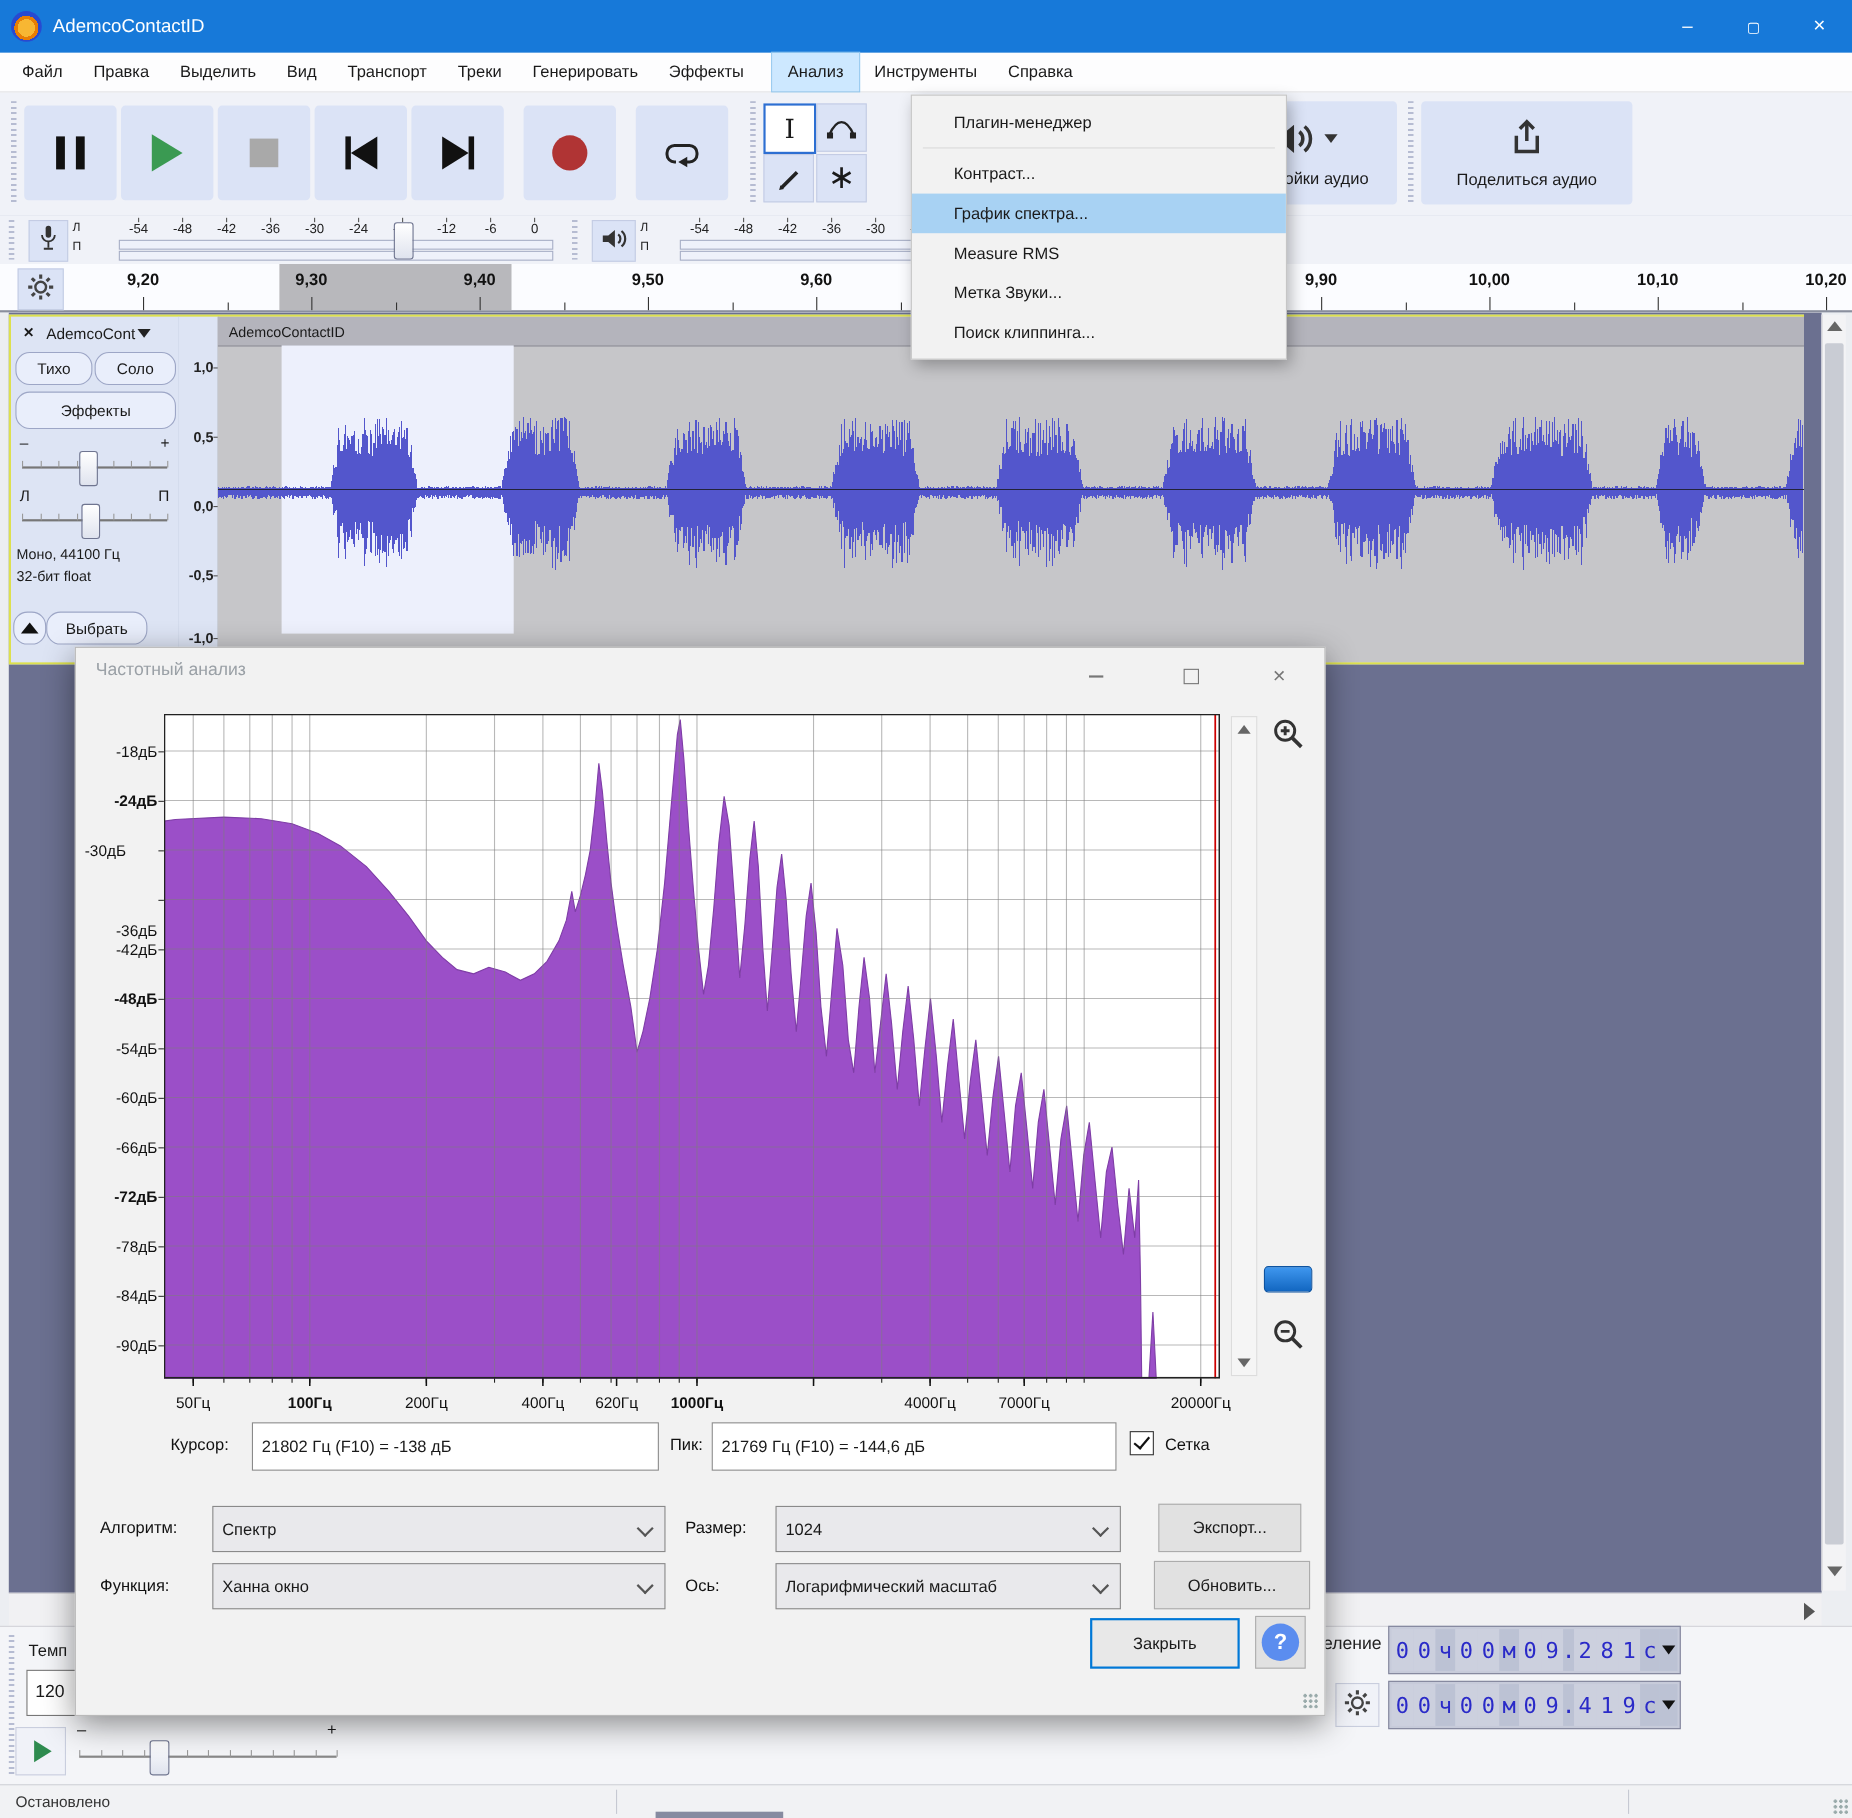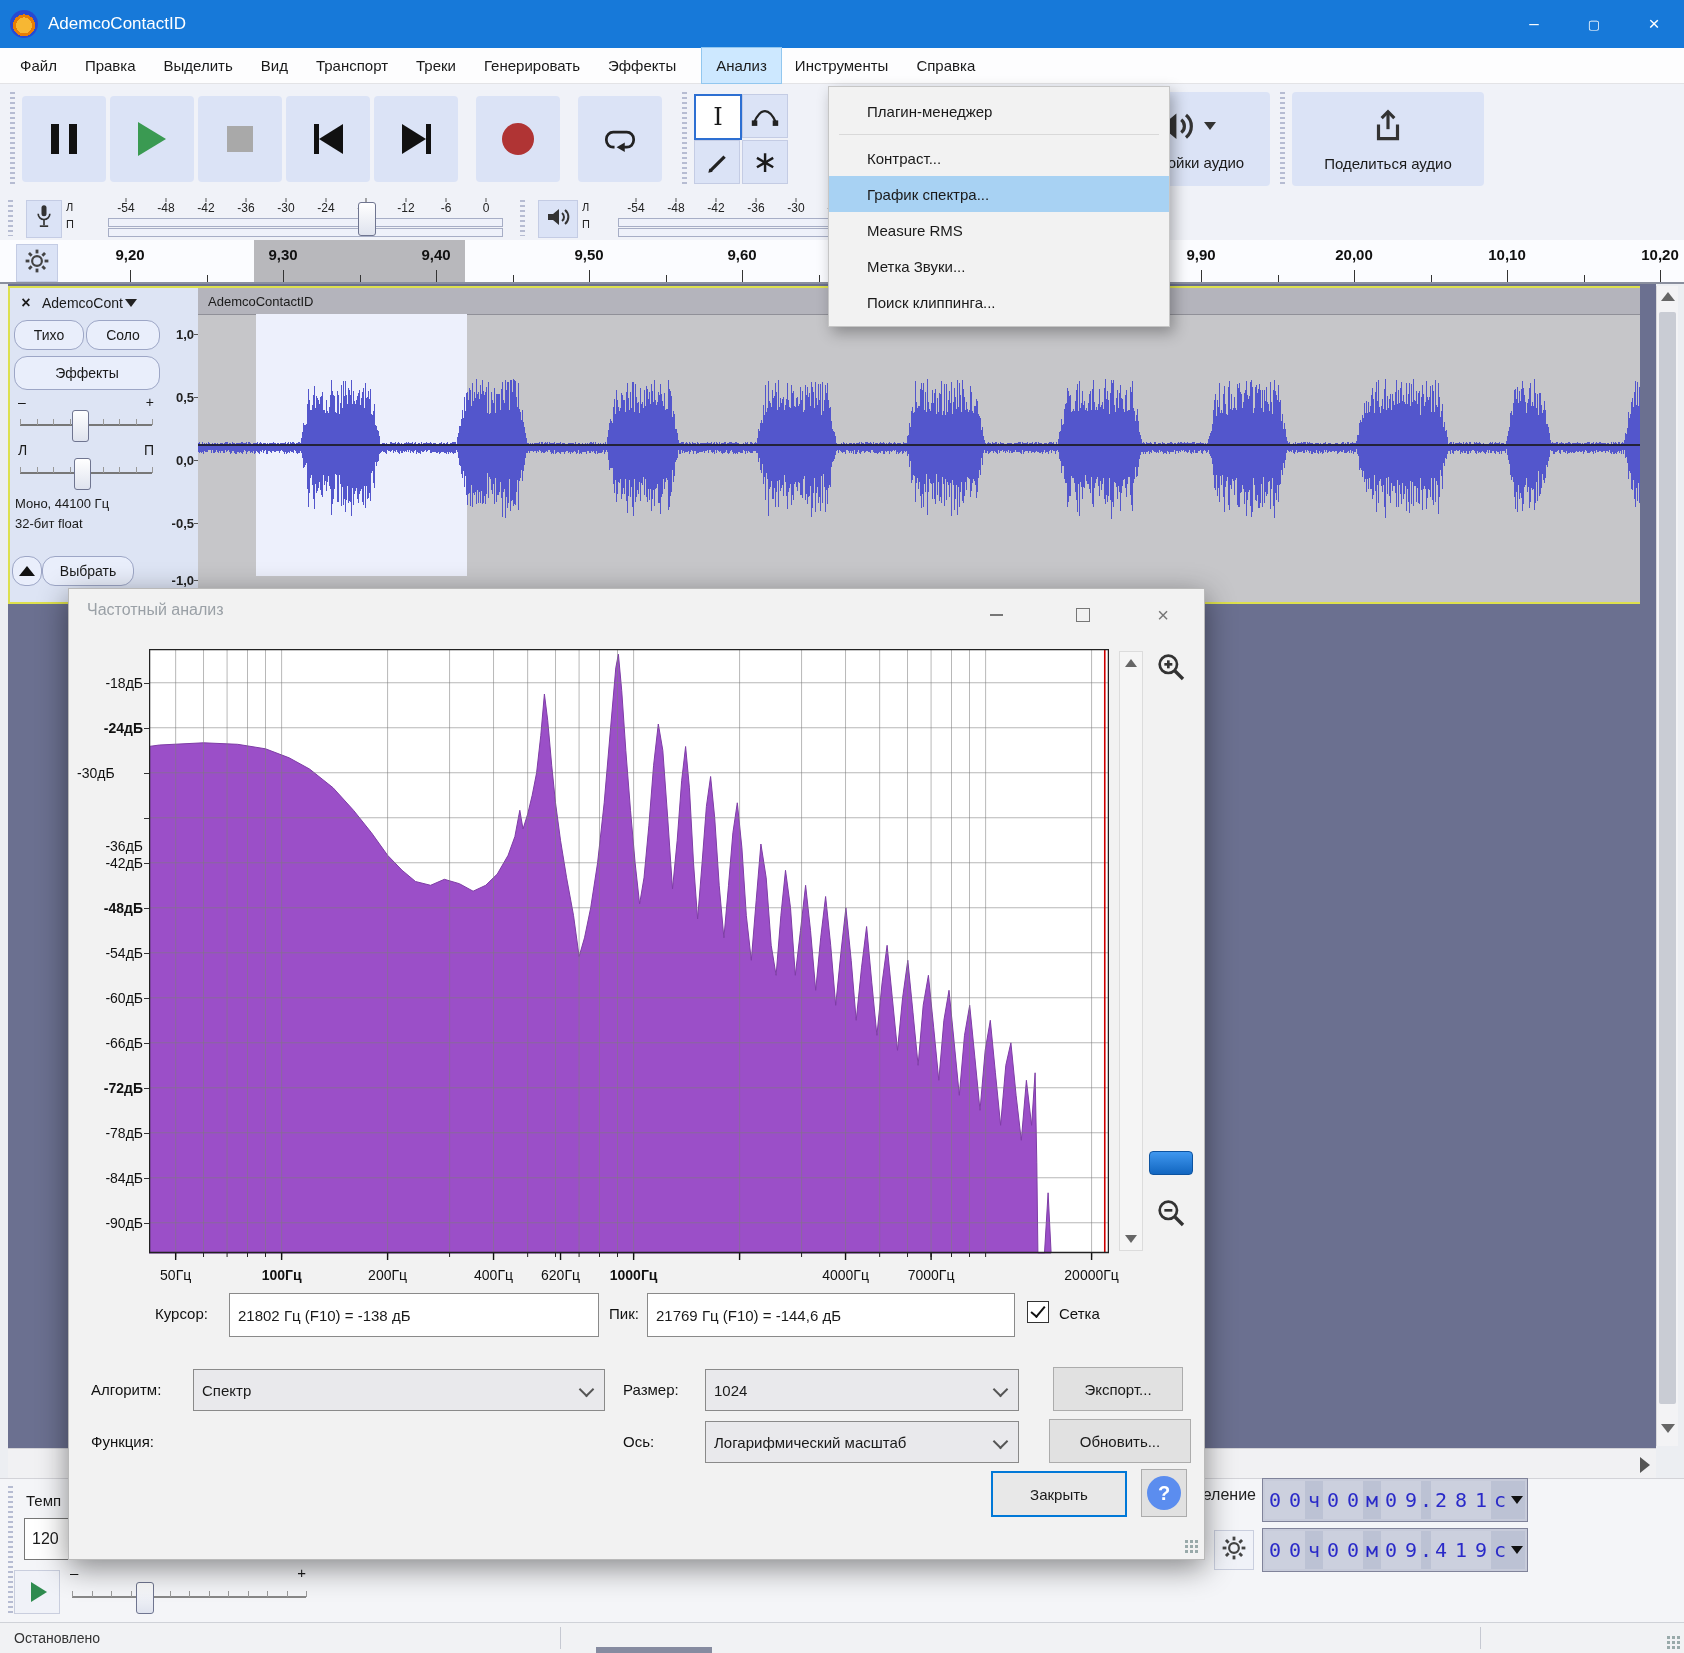--- a/index.html
+++ b/index.html
@@ -250,21 +250,21 @@
     <div class="tl-tick" style="position: absolute; left: 818.5px; height: 7px;"></div>
     <div class="tl-num" style="left: 895px;">9,70</div>
     <div class="tl-tick" style="position: absolute; left: 895px; height: 12px;"></div>
     <div class="tl-tick" style="position: absolute; left: 971.5px; height: 7px;"></div>
     <div class="tl-num" style="left: 1048px;">9,80</div>
     <div class="tl-tick" style="position: absolute; left: 1048px; height: 12px;"></div>
     <div class="tl-tick" style="position: absolute; left: 1124.5px; height: 7px;"></div>
     <div class="tl-num" style="left: 1201px;">9,90</div>
     <div class="tl-tick" style="position: absolute; left: 1201px; height: 12px;"></div>
     <div class="tl-tick" style="position: absolute; left: 1277.5px; height: 7px;"></div>
-    <div class="tl-num" style="left: 1354px;">20,00</div>
+    <div class="tl-num" style="left: 1354px;">10,00</div>
     <div class="tl-tick" style="position: absolute; left: 1354px; height: 12px;"></div>
     <div class="tl-tick" style="position: absolute; left: 1430.5px; height: 7px;"></div>
     <div class="tl-num" style="left: 1507px;">10,10</div>
     <div class="tl-tick" style="position: absolute; left: 1507px; height: 12px;"></div>
     <div class="tl-tick" style="position: absolute; left: 1583.5px; height: 7px;"></div>
     <div class="tl-num" style="left: 1660px;">10,20</div>
     <div class="tl-tick" style="position: absolute; left: 1660px; height: 12px;"></div>
   </div>
 <div class="abs toolbtn" style="left:16px;top:244px;width:40px;height:36px;z-index:3;">
     <span id="tl-gear"><svg width="26" height="26" viewBox="0 0 24 24">
@@ -625,20 +625,24 @@
   <div class="dlab" style="left:554px;top:792px;">Размер:</div>
   <div class="dcombo" style="left:636px;top:780px;width:314px;height:42px;">
       <span>1024</span>
       <span class="chev"></span>
     </div>
   <div class="dbtn" style="left:984px;top:778px;width:130px;height:44px;">
       <span>Экспорт...</span>
     </div>
 
   <div class="dlab" style="left:22px;top:844px;">Функция:</div>
+  <div class="dcombo" style="left:124px;top:832px;width:412px;height:42px;">
+      <span>Ханна окно</span>
+      <span class="chev"></span>
+    </div>
   <div class="dlab" style="left:554px;top:844px;">Ось:</div>
   <div class="dcombo" style="left:636px;top:832px;width:314px;height:42px;">
       <span>Логарифмический масштаб</span>
       <span class="chev"></span>
     </div>
   <div class="dbtn" style="left:980px;top:830px;width:142px;height:44px;">
       <span>Обновить...</span>
     </div>
 
   <div class="dbtn" style="left:922px;top:882px;width:136px;height:46px;border:2px solid #0078d7;background:#e8e8e8;">

